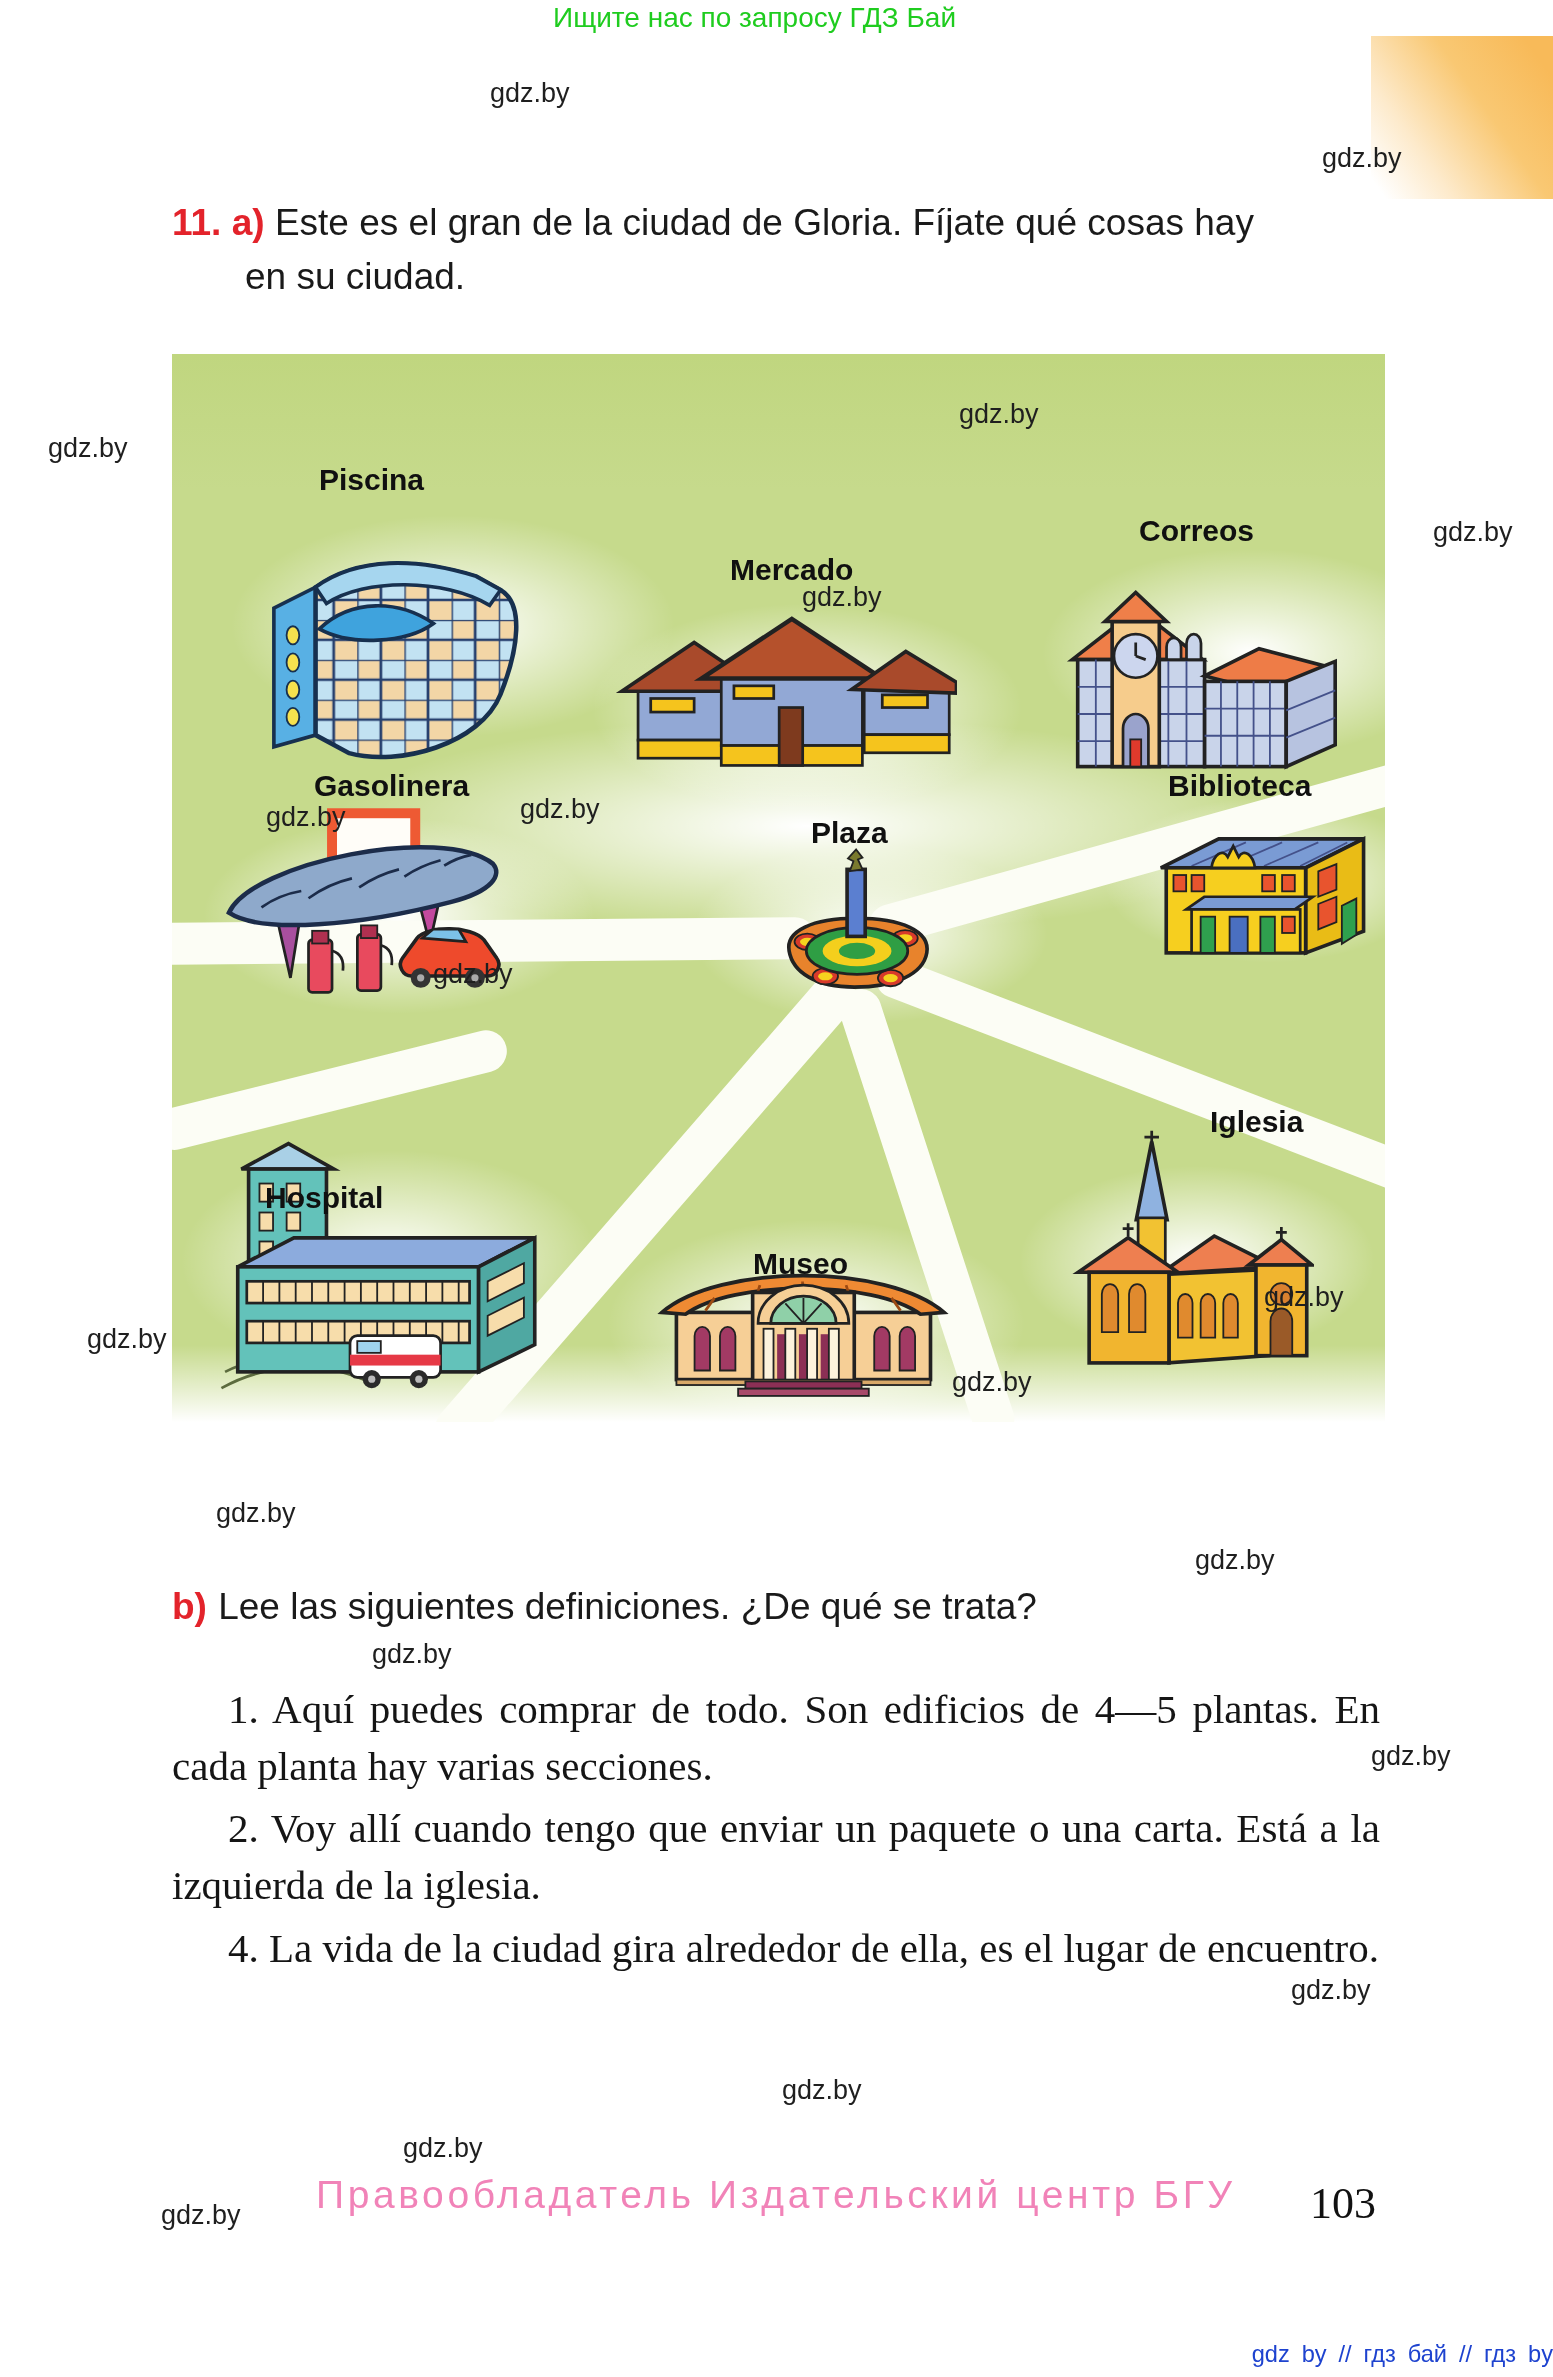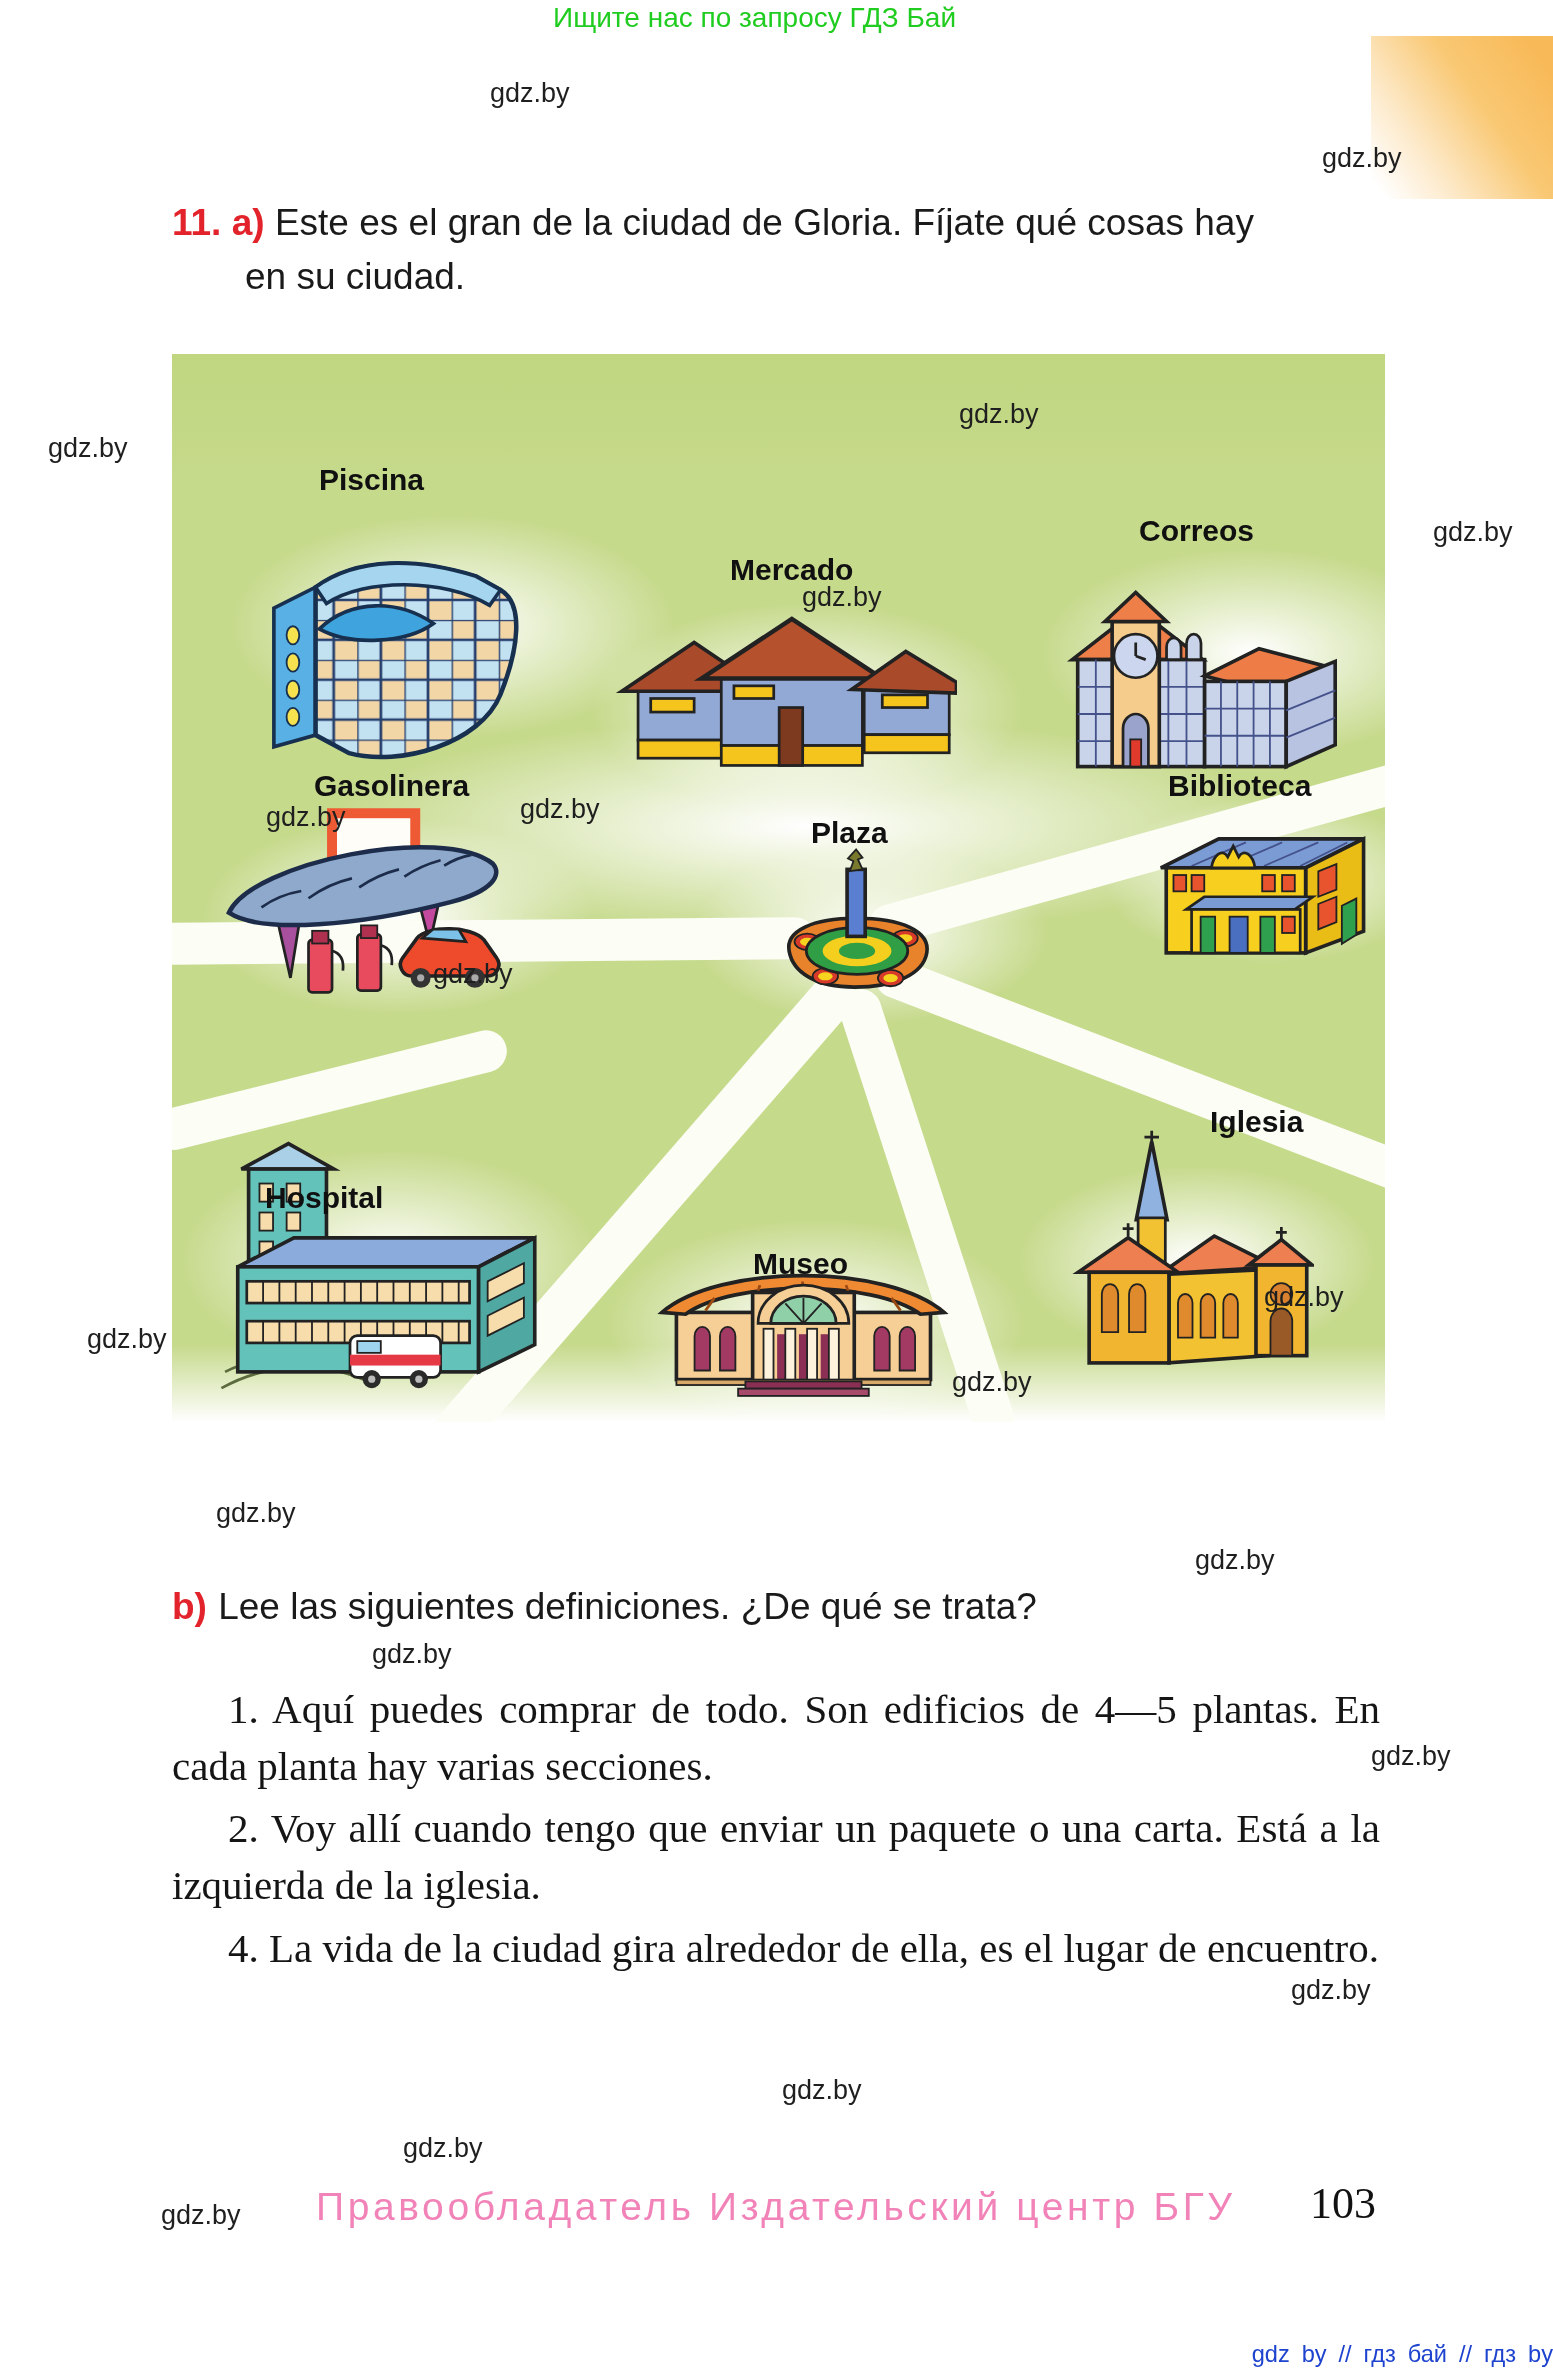--- a/index.html
+++ b/index.html
@@ -27,21 +27,21 @@
       radial-gradient(290px 154px at 218px 907px,#fff 0%,rgba(255,255,255,0) 72%),
       radial-gradient(290px 145px at 644px 970px,#fff 0%,rgba(255,255,255,0) 72%),
       radial-gradient(254px 136px at 1025px 907px,#fff 0%,rgba(255,255,255,0) 70%),
       linear-gradient(to bottom,#c0d67f 0px,rgba(192,214,127,0) 136px);}
   .road{position:absolute;background:#fcfdf5;border-radius:22px;transform-origin:left center;z-index:2;}
   .bld{position:absolute;z-index:4;}
   .map-label{position:absolute;font-weight:bold;font-size:30px;color:#101010;z-index:6;white-space:nowrap;}
   .defs{left:172px;top:1681px;width:1208px;font-family:"Liberation Serif",serif;
         font-size:41px;line-height:57px;text-align:justify;color:#151515;}
   .defs p{margin:0 0 5.4px 0;text-indent:56px;}
-  .pink{font-size:39px;letter-spacing:3.6px;color:#f183b8;white-space:nowrap;margin-top:12px;}
+  .pink{font-size:39px;letter-spacing:3.6px;color:#f183b8;white-space:nowrap;}
   .pagenum{font-family:"Liberation Serif",serif;font-size:44px;color:#111;}
   .links{left:0;right:0;text-align:right;font-size:23.6px;color:#1e43cf;word-spacing:5.4px;white-space:nowrap;}
 </style>
 </head>
 <body>
 
 <div id="page">
 
   <div class="abs promo" style="left:553px;top:1.8px;">Ищите нас по запросу ГДЗ Бай</div>
 

